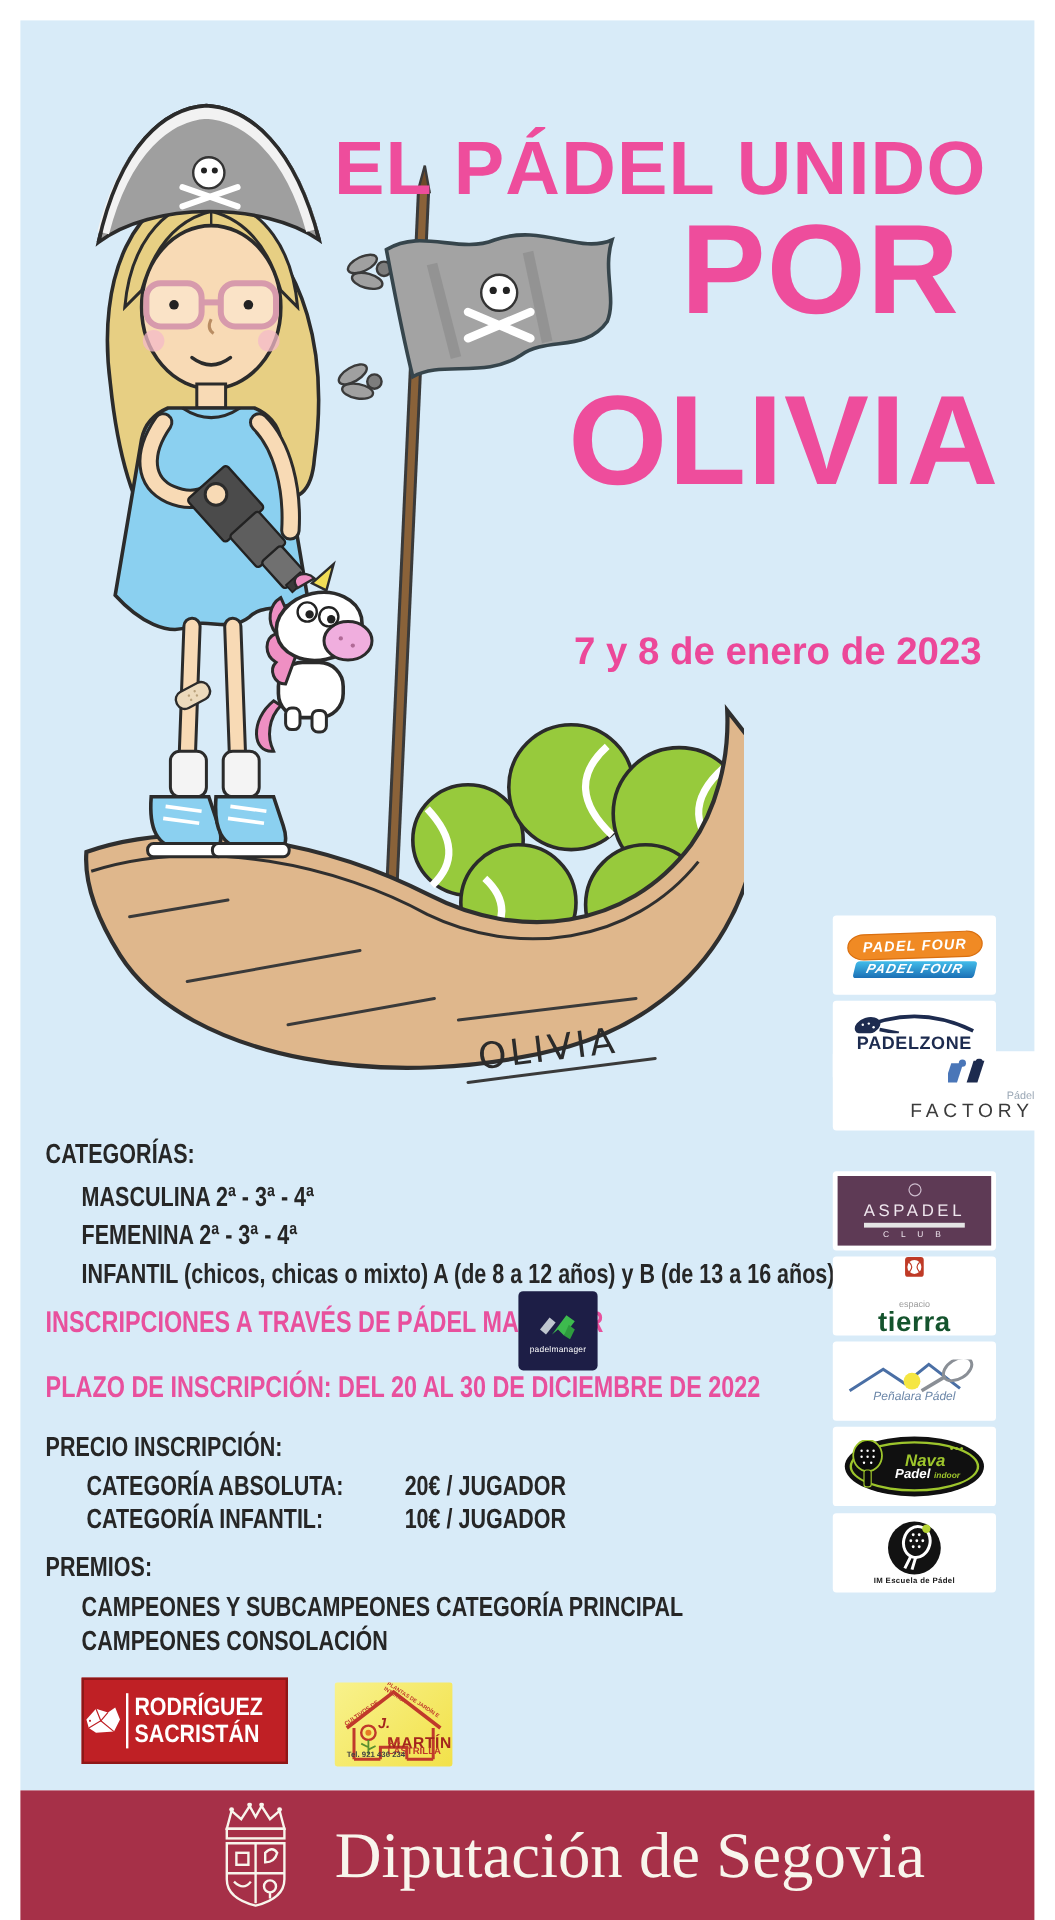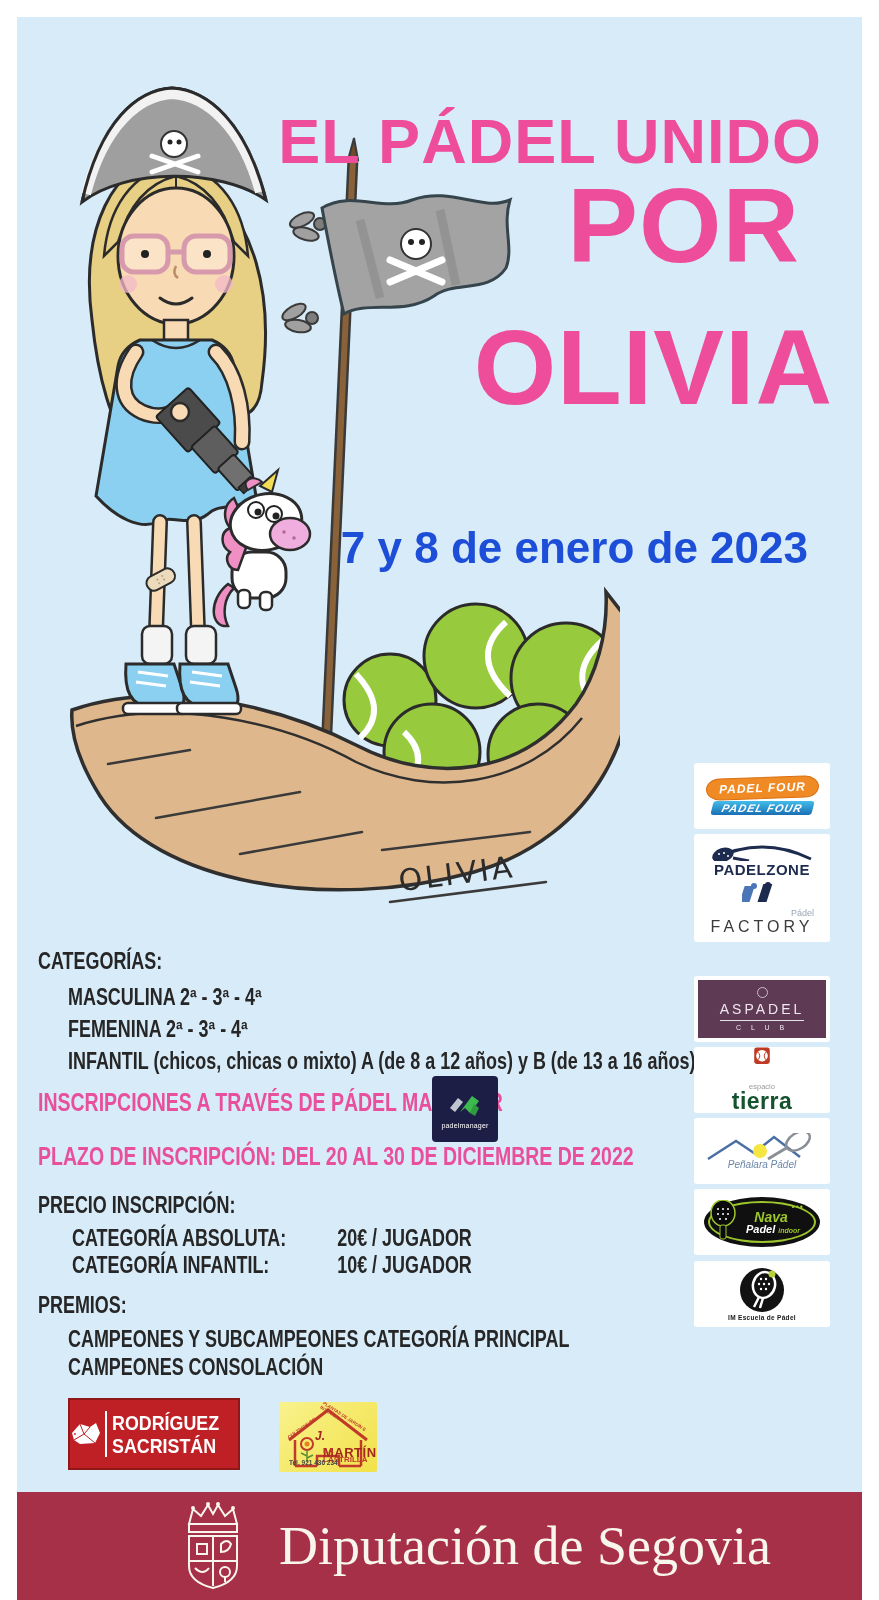--- a/index.html
+++ b/index.html
@@ -6,39 +6,39 @@
   #page{position:relative;width:879px;height:1600px;background:#ffffff;overflow:hidden;
         font-family:"Liberation Sans",sans-serif;}
   .abs{position:absolute;}
   #poster-bg{left:17px;top:17px;width:845px;height:1475px;background:#d8ebf8;}
   
   .hl{position:absolute;color:#ee4d9c;font-weight:700;line-height:1;white-space:nowrap;letter-spacing:1px;}
   #title1{top:70px;right:57px;font-size:63px;margin-top:40px;}
   #title2{top:172px;right:79px;font-size:106px;}
   #title3{top:314px;right:46px;font-size:106px;}
   #subtitle{top:478px;right:59px;font-size:47px;color:#2fb2e6;font-weight:700;position:absolute;line-height:1;white-space:nowrap;}
-  #dateline{top:526px;right:71px;font-size:44px;color:#1d4ed8;font-weight:700;position:absolute;line-height:1;white-space:nowrap;}
+  #dateline{top:526px;right:61px;font-size:32px;color:#ec4899;font-weight:700;position:absolute;line-height:1;white-space:nowrap;}
   
   .cond{display:inline-block;transform:scaleX(.78);transform-origin:0 50%;white-space:nowrap;}
   .dk{font-weight:700;color:#262626;font-size:23px;line-height:32px;}
   .pk{font-weight:700;color:#e8509d;font-size:25px;line-height:1;}
   
   .card{position:absolute;left:694px;width:136px;height:66px;background:#fff;border-radius:3px;
         display:flex;flex-direction:column;align-items:center;justify-content:center;overflow:hidden;}
   .pf-orange{background:#f08a24;border-radius:14px/11px;padding:3px 12px;transform:rotate(-2deg);
              color:#fff;font-style:italic;font-weight:700;font-size:12px;letter-spacing:1px;border:1px solid #d96f10;}
   .pf-blue{margin-top:2px;background:linear-gradient(180deg,#43bdea,#1b6fb5);transform:skewX(-14deg);
            padding:1px 10px;color:#fff;font-style:italic;font-weight:700;font-size:11px;letter-spacing:1px;border-radius:3px;}
   .pz-name{color:#1d2b4f;font-weight:700;font-size:15px;letter-spacing:.5px;}
   .pz-ver{color:#1d2b4f;font-weight:400;font-size:10px;font-style:italic;align-self:flex-end;margin-right:14px;margin-left:41px;}
   .fact-small{color:#9aa7b5;font-size:9px;align-self:flex-end;margin-right:16px;}
   .fact-name{color:#3b3b3b;font-size:16px;letter-spacing:4px;font-weight:400;}
   .asp-box{width:128px;height:58px;background:#5e3a55;display:flex;flex-direction:column;align-items:center;justify-content:center;color:#efe6ee;}
   .asp-ring{width:9px;height:9px;border:1.5px solid #cdbccd;border-radius:50%;margin-bottom:3px;}
-  .asp-name{font-size:14px;letter-spacing:3px;border-bottom:1px solid #e5e5e5;padding-bottom:3px;}
+  .asp-name{font-size:14px;letter-spacing:3px;border-bottom:4px solid #e5e5e5;padding-bottom:3px;}
   .asp-sub{font-size:7px;letter-spacing:4px;margin-top:3px;}
   .tie-small{font-size:7.5px;color:#9a9a9a;line-height:1;margin-top:18px;text-align:right;}
   .tie-name{font-size:23px;font-weight:700;color:#14532d;line-height:1;letter-spacing:.5px;}
   .pen-name{font-size:10px;font-style:italic;color:#6b86a8;margin-top:-4px;}
   .nava-oval{position:relative;width:116px;height:50px;background:#101010;border-radius:50%;
              display:flex;flex-direction:column;align-items:center;justify-content:center;}
   .nava-oval:before{content:"";position:absolute;inset:4px;border:2px solid #9dc52c;border-radius:50%;}
   .nava-dots{position:absolute;top:5px;right:16px;color:#9dc52c;font-size:9px;letter-spacing:1px;}
   .nava-name{color:#9dc52c;font-style:italic;font-weight:700;font-size:14px;line-height:1;position:relative;z-index:1;margin-left:18px;}
   .nava-sub{color:#fff;font-style:italic;font-weight:700;font-size:11px;line-height:1;position:relative;z-index:1;margin-left:22px;}
@@ -278,21 +278,21 @@
       <ellipse cx="16" cy="10" rx="11" ry="7" transform="rotate(-18 16 10)" fill="#1d2b4f"></ellipse>
       <circle cx="12" cy="9" r="1" fill="#fff"></circle>
         <circle cx="17" cy="8" r="1" fill="#fff"></circle>
         <circle cx="21" cy="11" r="1" fill="#fff"></circle>
       <path d="M26,13 L42,16" stroke="#1d2b4f" stroke-width="3"></path>
     </svg>
     <div class="pz-name">PADELZONE</div>
     <div class="pz-ver">2.0</div>
   </div>
 
-  <div class="card" style="top:876px;">
+  <div class="card" style="top:876px;padding-left:48px;">
     <svg width="40" height="26" viewBox="0 0 40 26">
       <rect x="4" y="4" width="10" height="16" transform="skewX(-18)" fill="#4a76b8"></rect>
       <rect x="22" y="2" width="9" height="18" transform="skewX(-18)" fill="#1d2b4f"></rect>
       <circle cx="12" cy="4" r="3" fill="#4a76b8"></circle>
       <circle cx="26" cy="3" r="3" fill="#1d2b4f"></circle>
     </svg>
     <div class="fact-small">Pádel</div>
     <div class="fact-name">FACTORY</div>
   </div>
 

